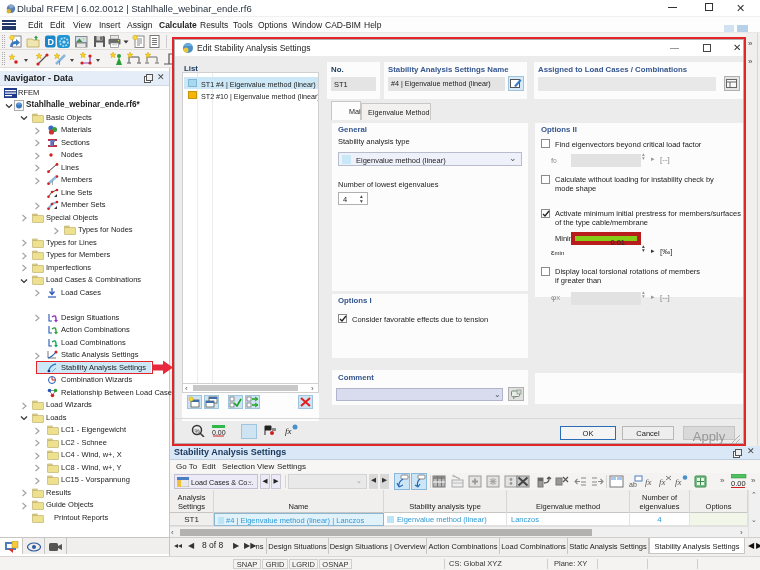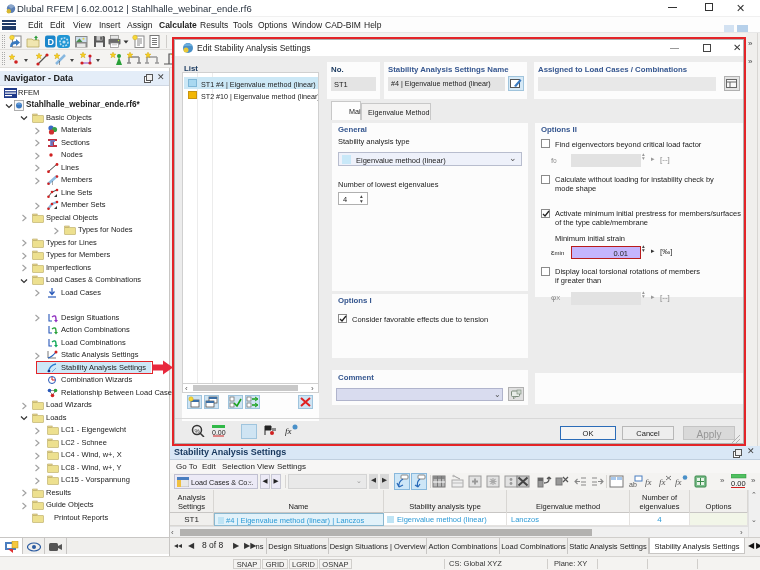--- a/index.html
+++ b/index.html
@@ -928,21 +928,21 @@
 
     <div class="chk" style="left:6px;top:52px;"></div>
     <div class="abs" style="left:20px;top:52px;font-size:7.5px;white-space:nowrap;">Calculate without loading for instability check by<br>mode shape</div>
 
     <div class="chk" style="left:6px;top:86px;"><svg width="8" height="8">
           <path d="M1 4 L3 6 L7 1" fill="none" stroke="#222" stroke-width="1.3"></path>
         </svg></div>
     <div class="abs" style="left:20px;top:86px;font-size:7.5px;white-space:nowrap;">Activate minimum initial prestress for members/surfaces<br>of the type cable/membrane</div>
     <div class="abs" style="left:20px;top:111px;font-size:7.5px;">Minimum initial strain</div>
     <div class="abs" style="left:16px;top:125px;font-size:8px;">ε<span style="font-size:6px;">min</span></div>
-    <div class="abs" style="left:36px;top:123px;width:70px;height:13px;background:#c4b5fd;border:1px solid #b91c1c;">
+    <div class="abs" style="left:36px;top:109px;width:70px;height:13px;background:#84cc16;border:4px solid #b91c1c;">
         <div style="position:absolute;right:12px;top:2px;font-size:7.5px;">0.01</div>
       </div>
     <div class="abs" style="left:107px;top:121px;font-size:5.5px;color:#444;line-height:4px;">▴<br>▾</div>
     <div class="abs" style="left:116px;top:124px;font-size:7px;color:#333;">▸</div>
     <div class="abs" style="left:125px;top:124px;font-size:8px;color:#333;">[‰]</div>
 
     <div class="chk" style="left:6px;top:144px;"></div>
     <div class="abs" style="left:20px;top:144px;font-size:7.5px;white-space:nowrap;">Display local torsional rotations of members<br>if greater than</div>
     <div class="abs" style="left:16px;top:170px;font-size:8px;color:#8a8a8a;">φ<span style="font-size:6px;">X</span></div>
     <div class="abs" style="left:36px;top:169px;width:70px;height:13px;background:#e2e2e2;"></div>
@@ -978,21 +978,21 @@
         </svg></div>
     </div>
 
   <div class="abs" style="left:385px;top:386px;width:56px;height:14px;background:#f4f4f4;border:1px solid #2b6cb8;text-align:center;">
       <div style="margin-top:2px;font-size:7.5px;">OK</div>
     </div>
   <div class="abs" style="left:447px;top:386px;width:52px;height:14px;background:#eeeeee;border:1px solid #b8b8b8;text-align:center;">
       <div style="margin-top:2px;font-size:7.5px;">Cancel</div>
     </div>
   <div class="abs" style="left:508px;top:386px;width:52px;height:14px;background:#d9d9d9;border:1px solid #c4c4c4;text-align:center;">
-      <div style="margin-top:2px;font-size:10px;color:#969696;">Apply</div>
+      <div style="margin-top:2px;font-size:13px;color:#969696;">Apply</div>
     </div>
   <div class="abs" style="left:556px;top:394px;width:10px;height:10px;"><svg width="10" height="10">
         <path d="M9 1 L1 9 M9 5 L5 9" stroke="#b0b0b0" stroke-width="1"></path>
       </svg></div>
 </div>
 
 <div class="abs" style="left:172px;top:37px;width:574px;height:409px;border:2px solid #e32428;pointer-events:none;"></div>
 
 <div class="abs" style="left:36px;top:361px;width:117px;height:13px;border:1.5px solid #e32428;"></div>
 <svg class="abs" style="left:152px;top:360px;" width="22" height="15">

